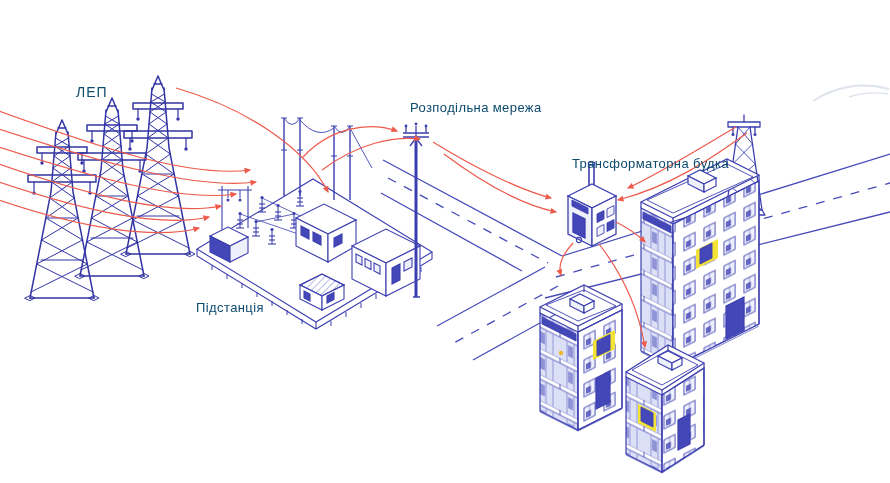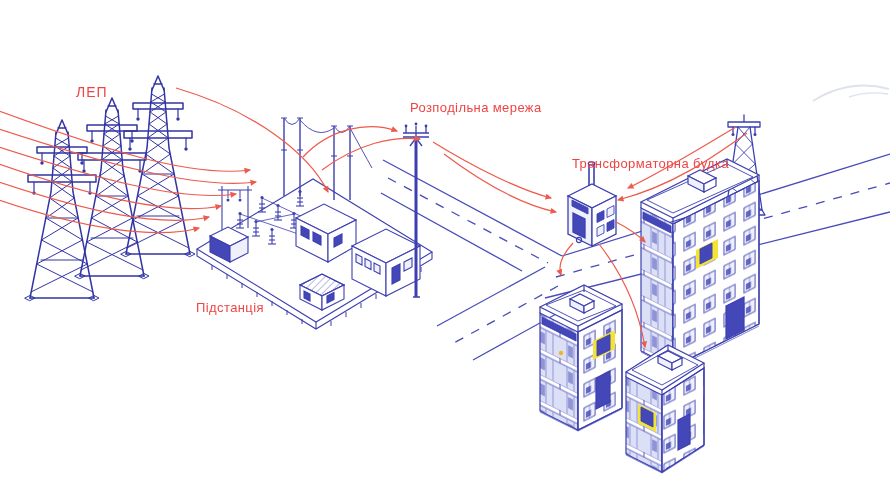--- a/index.html
+++ b/index.html
@@ -1,19 +1,19 @@
 <!DOCTYPE html>
 <html><head>
 <meta charset="utf-8">
 <style>
   html,body{margin:0;padding:0;background:#fff;}
   .stage{position:relative;width:890px;height:483px;background:#ffffff;overflow:hidden;
          font-family:"Liberation Sans",sans-serif;}
   .stage svg{position:absolute;left:0;top:0;}
-  .lbl{position:absolute;color:#ef4444;font-weight:500;letter-spacing:.4px;
+  .lbl{position:absolute;color:#0c4a6e;font-weight:500;letter-spacing:.4px;
        font-size:13px;white-space:nowrap;}
   .lbl.big{font-size:14px;letter-spacing:1px;}
 </style>
 </head>
 <body>
 
 <div class="stage">
 <svg width="890" height="483" viewBox="0 0 890 483">
   <defs>
     <marker id="arr" viewBox="0 0 8 8" refX="6.2" refY="4" markerWidth="6.5" markerHeight="6.5" orient="auto">

